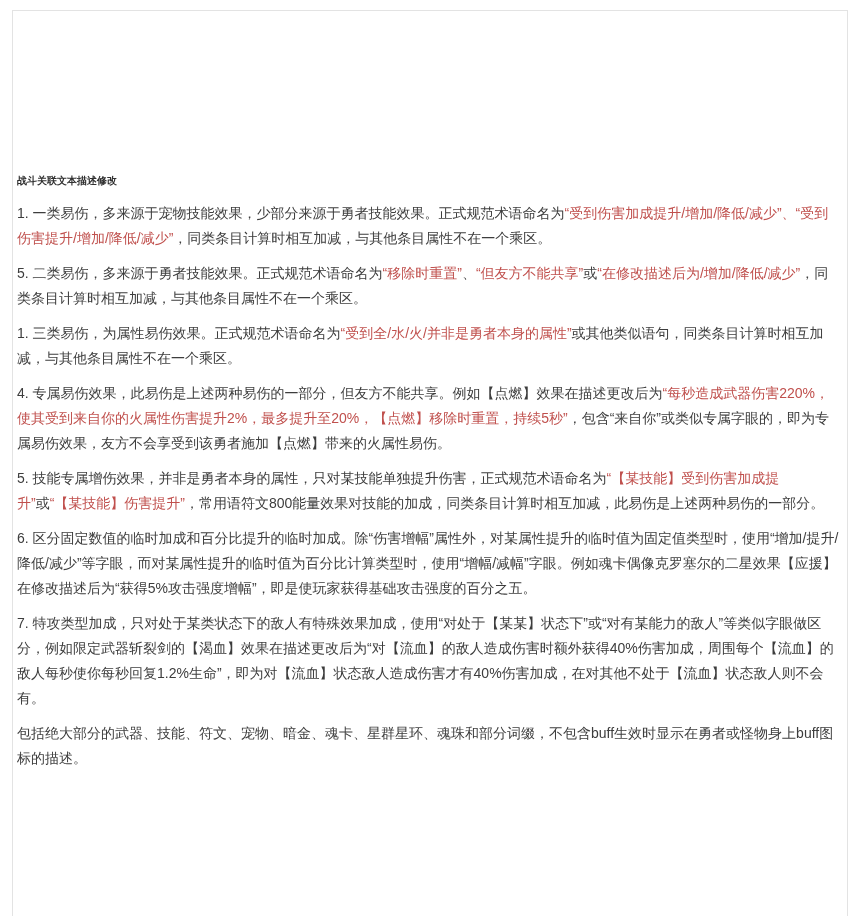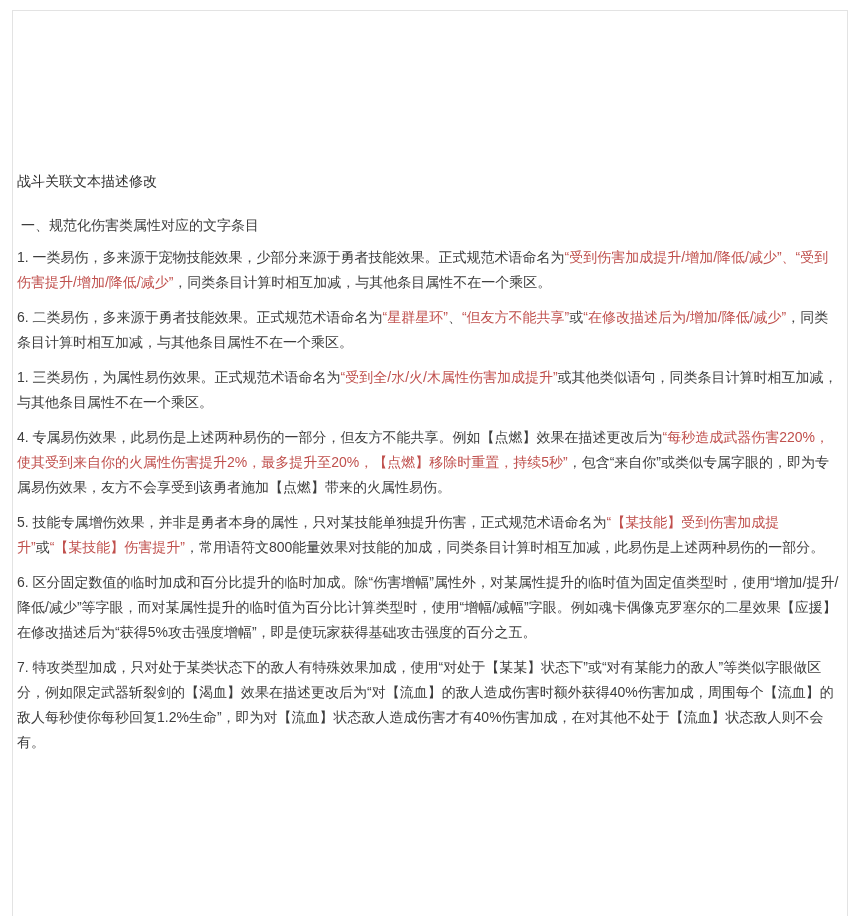--- a/index.html
+++ b/index.html
@@ -21,23 +21,23 @@
     height: 920px;
     border: 1px solid var(--border, #e3e3e3);
     border-bottom: none;
     background: #ffffff;
     box-sizing: border-box;
   }
   .content {
     padding: 160px 5px 0 4px;
   }
   .doc-title {
-    font-size: 14px;
+    font-size: 10px;
     line-height: 20px;
-    font-weight: normal;
+    font-weight: bold;
     color: var(--title, #2f2f2f);
     margin: 0;
   }
   .section-heading {
     font-size: 14px;
     line-height: 20px;
     color: var(--text, #3d3d3d);
     margin-top: 24px;
     padding-left: 4px;
   }
@@ -53,23 +53,23 @@
     color: var(--hl, #c0504d);
   }
 </style>
 </head>
 <body style="background: rgb(255, 255, 255);">
 
 <div class="frame">
   <div class="content">
     <h1 class="doc-title">战斗关联文本描述修改</h1>
     <div id="sections">
-        <div class="section-heading">一、规范化伤害类属性对应的文字条目</div>
         <p class="para"><span class="normal">1. 一类易伤，多来源于宠物技能效果，少部分来源于勇者技能效果。正式规范术语命名为</span><span class="hl">“受到伤害加成提升/增加/降低/减少”、“受到伤害提升/增加/降低/减少”</span><span class="normal">，同类条目计算时相互加减，与其他条目属性不在一个乘区。</span></p>
-        <p class="para"><span class="normal">6. 二类易伤，多来源于勇者技能效果。正式规范术语命名为</span><span class="hl">“星群星环”</span><span class="normal">、</span><span class="hl">“但友方不能共享”</span><span class="normal">或</span><span class="hl">“在修改描述后为/增加/降低/减少”</span><span class="normal">，同类条目计算时相互加减，与其他条目属性不在一个乘区。</span></p>
-        <p class="para"><span class="normal">1. 三类易伤，为属性易伤效果。正式规范术语命名为</span><span class="hl">“受到全/水/火/木属性伤害加成提升”</span><span class="normal">或其他类似语句，同类条目计算时相互加减，与其他条目属性不在一个乘区。</span></p>
+        <p class="para"><span class="normal">5. 二类易伤，多来源于勇者技能效果。正式规范术语命名为</span><span class="hl">“移除时重置”</span><span class="normal">、</span><span class="hl">“但友方不能共享”</span><span class="normal">或</span><span class="hl">“在修改描述后为/增加/降低/减少”</span><span class="normal">，同类条目计算时相互加减，与其他条目属性不在一个乘区。</span></p>
+        <p class="para"><span class="normal">1. 三类易伤，为属性易伤效果。正式规范术语命名为</span><span class="hl">“受到全/水/火/并非是勇者本身的属性”</span><span class="normal">或其他类似语句，同类条目计算时相互加减，与其他条目属性不在一个乘区。</span></p>
         <p class="para"><span class="normal">4. 专属易伤效果，此易伤是上述两种易伤的一部分，但友方不能共享。例如【点燃】效果在描述更改后为</span><span class="hl">“每秒造成武器伤害220%，使其受到来自你的火属性伤害提升2%，最多提升至20%，【点燃】移除时重置，持续5秒”</span><span class="normal">，包含“来自你”或类似专属字眼的，即为专属易伤效果，友方不会享受到该勇者施加【点燃】带来的火属性易伤。</span></p>
         <p class="para"><span class="normal">5. 技能专属增伤效果，并非是勇者本身的属性，只对某技能单独提升伤害，正式规范术语命名为</span><span class="hl">“【某技能】受到伤害加成提升”</span><span class="normal">或</span><span class="hl">“【某技能】伤害提升”</span><span class="normal">，常用语符文800能量效果对技能的加成，同类条目计算时相互加减，此易伤是上述两种易伤的一部分。</span></p>
         <p class="para"><span class="normal">6. 区分固定数值的临时加成和百分比提升的临时加成。除“伤害增幅”属性外，对某属性提升的临时值为固定值类型时，使用“增加/提升/降低/减少”等字眼，而对某属性提升的临时值为百分比计算类型时，使用“增幅/减幅”字眼。例如魂卡偶像克罗塞尔的二星效果【应援】在修改描述后为“获得5%攻击强度增幅”，即是使玩家获得基础攻击强度的百分之五。</span></p>
         <p class="para"><span class="normal">7. 特攻类型加成，只对处于某类状态下的敌人有特殊效果加成，使用“对处于【某某】状态下”或“对有某能力的敌人”等类似字眼做区分，例如限定武器斩裂剑的【渴血】效果在描述更改后为“对【流血】的敌人造成伤害时额外获得40%伤害加成，周围每个【流血】的敌人每秒使你每秒回复1.2%生命”，即为对【流血】状态敌人造成伤害才有40%伤害加成，在对其他不处于【流血】状态敌人则不会有。</span></p>
+        <p class="para"><span class="normal">包括绝大部分的武器、技能、符文、宠物、暗金、魂卡、星群星环、魂珠和部分词缀，不包含buff生效时显示在勇者或怪物身上buff图标的描述。</span></p>
       </div>
   </div>
 </div>
 
 </body></html>

